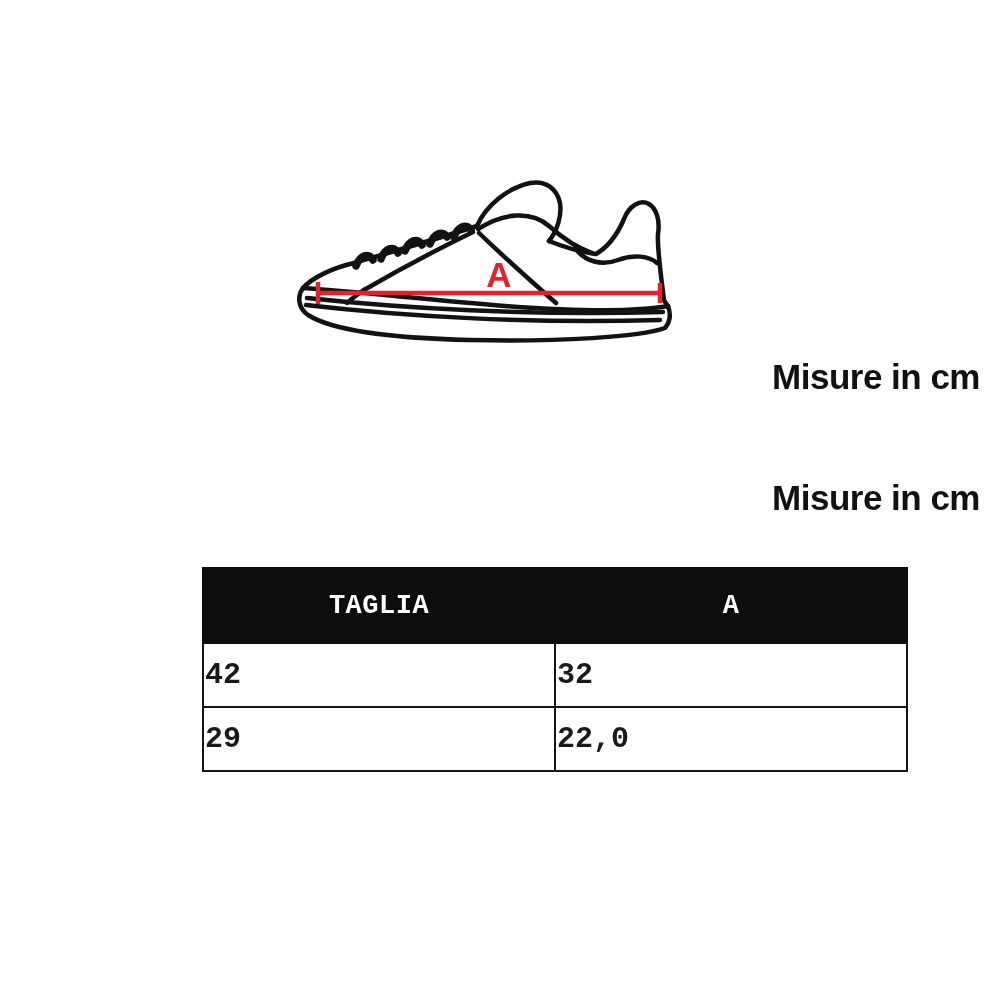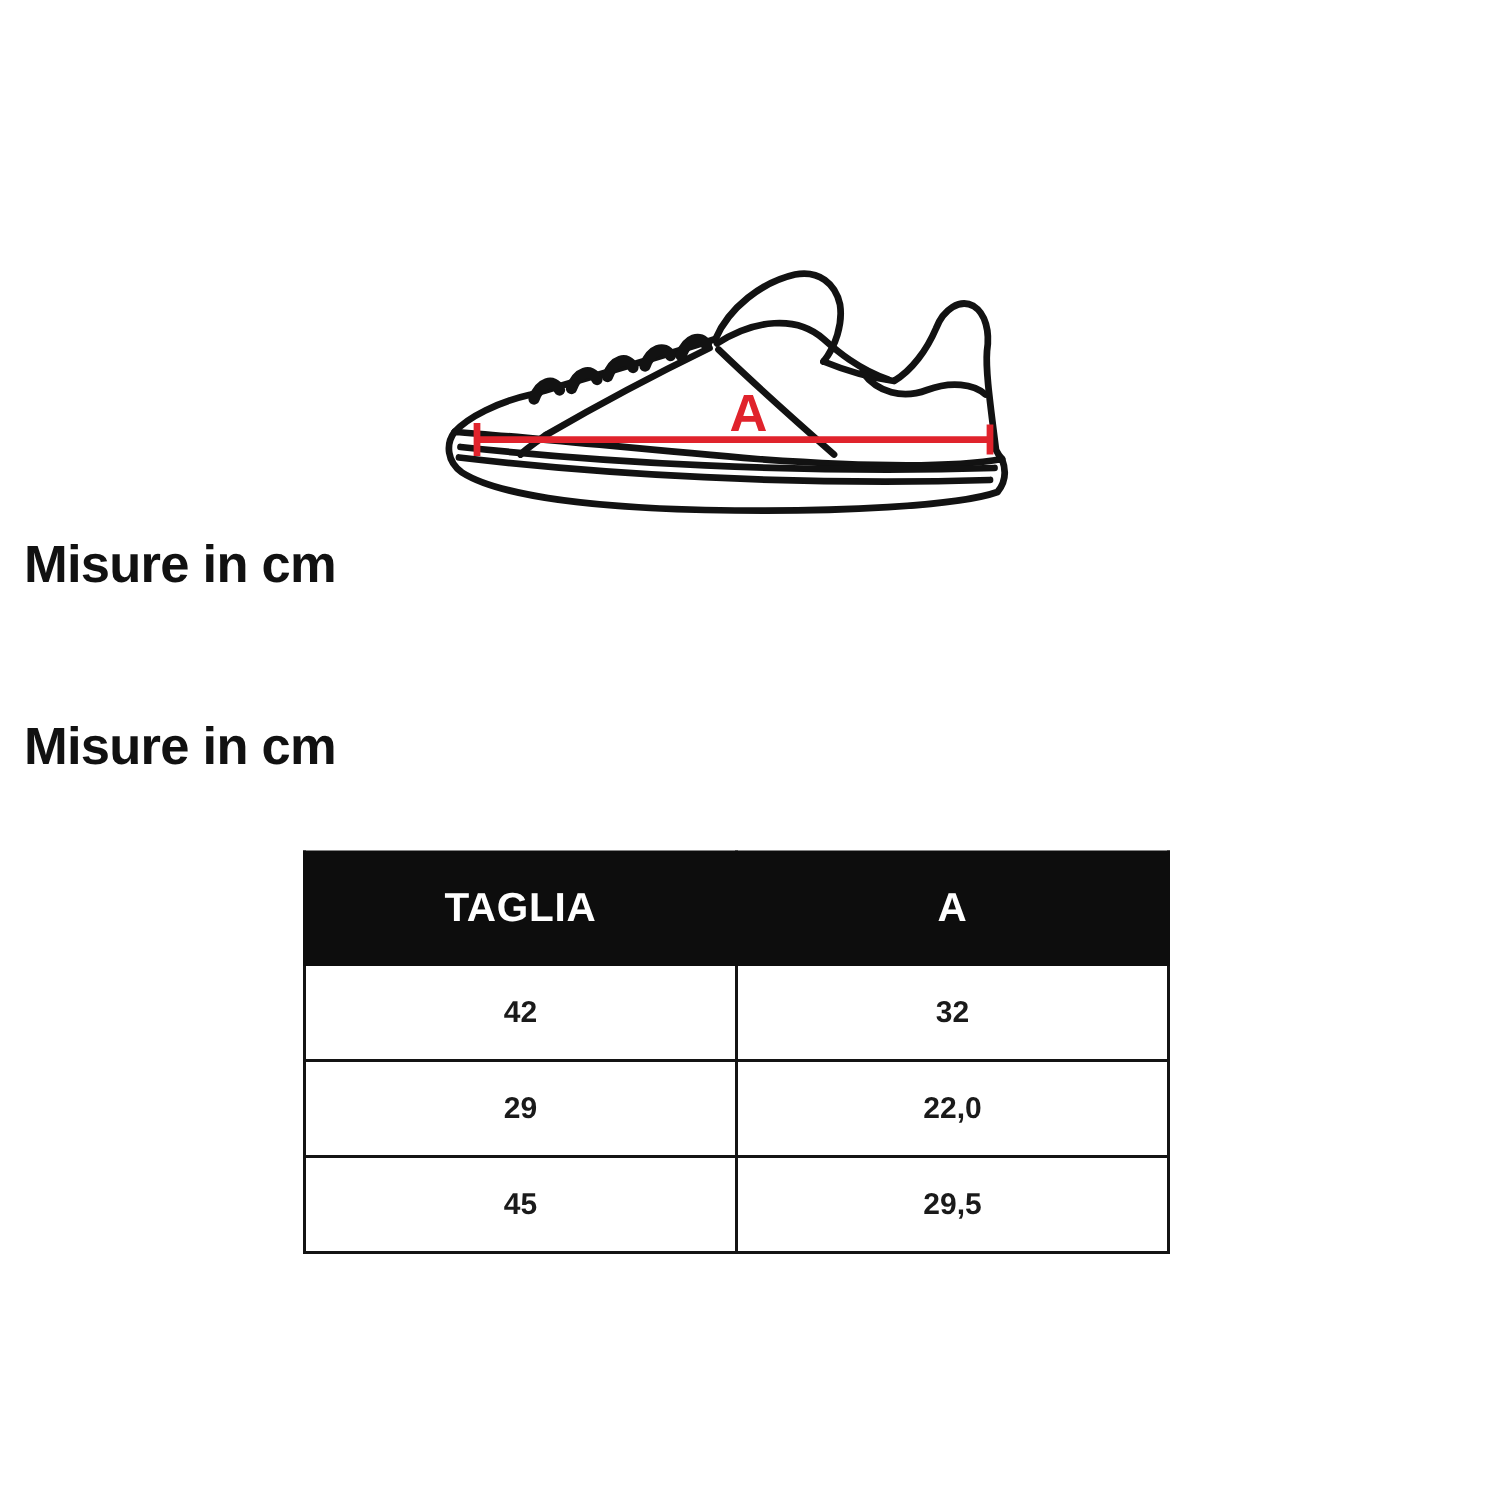--- a/index.html
+++ b/index.html
@@ -14,41 +14,42 @@
   
   .shoe-wrap{position:absolute;left:292px;top:158px;width:396px;height:196px;}
   .shoe-wrap svg{display:block;width:100%;height:100%;}
   .ink{fill:none;stroke:#121212;stroke-width:4.5;stroke-linecap:round;stroke-linejoin:round;}
   .lace{fill:none;stroke:#121212;stroke-width:7.5;stroke-linecap:round;}
   .measure{fill:none;stroke:#e0232c;stroke-width:4.5;stroke-linecap:butt;}
   .measure-label{fill:#e0232c;font-family:"Liberation Sans",sans-serif;font-weight:bold;font-size:35px;}
 
   
   .caption{
-    position:absolute;left:16px;width:980px;text-align:left;
+    position:absolute;left:0;width:980px;text-align:right;
     font-weight:bold;font-size:35px;letter-spacing:-0.5px;color:#111;
   }
   .caption-shoe{top:357px;}
   .caption-table{top:478px;}
 
   
   .size-table{
-    position:absolute;left:202px;top:567px;width:578px;
+    position:absolute;left:202px;top:567px;width:706px;
     border-collapse:collapse;table-layout:fixed;
     border:2px solid #141414;
+    font-family:Liberation Mono, monospace;
   }
   .size-table th{
     background:#0d0d0d;color:#ffffff;
     height:71px;font-size:27px;font-weight:bold;letter-spacing:0.5px;
     border:2px solid #0d0d0d;text-align:center;vertical-align:middle;
   }
   .size-table td{
     background:#ffffff;color:#1a1a1a;
-    height:60px;font-size:20px;font-weight:bold;
-    border:2px solid #141414;text-align:center;vertical-align:middle;
+    height:60px;font-size:30px;font-weight:bold;
+    border:2px solid #141414;vertical-align:middle;
   }
 </style>
 </head>
 <body>
 
 <div class="canvas">
 
   <div class="shoe-wrap">
     <svg viewBox="292 158 396 196" xmlns="http://www.w3.org/2000/svg">
 
@@ -99,20 +100,16 @@
     </thead>
     <tbody>
       <tr>
         <td>42</td>
         <td>32</td>
       </tr>
       <tr>
         <td>29</td>
         <td>22,0</td>
       </tr>
-      <tr>
-        <td>45</td>
-        <td>29,5</td>
-      </tr>
     </tbody>
   </table>
 
 </div>
 
 </body></html>

